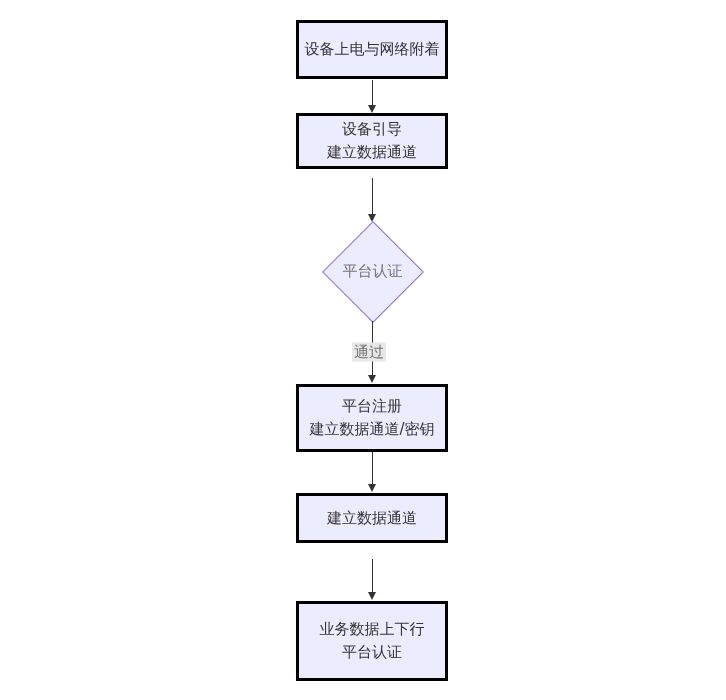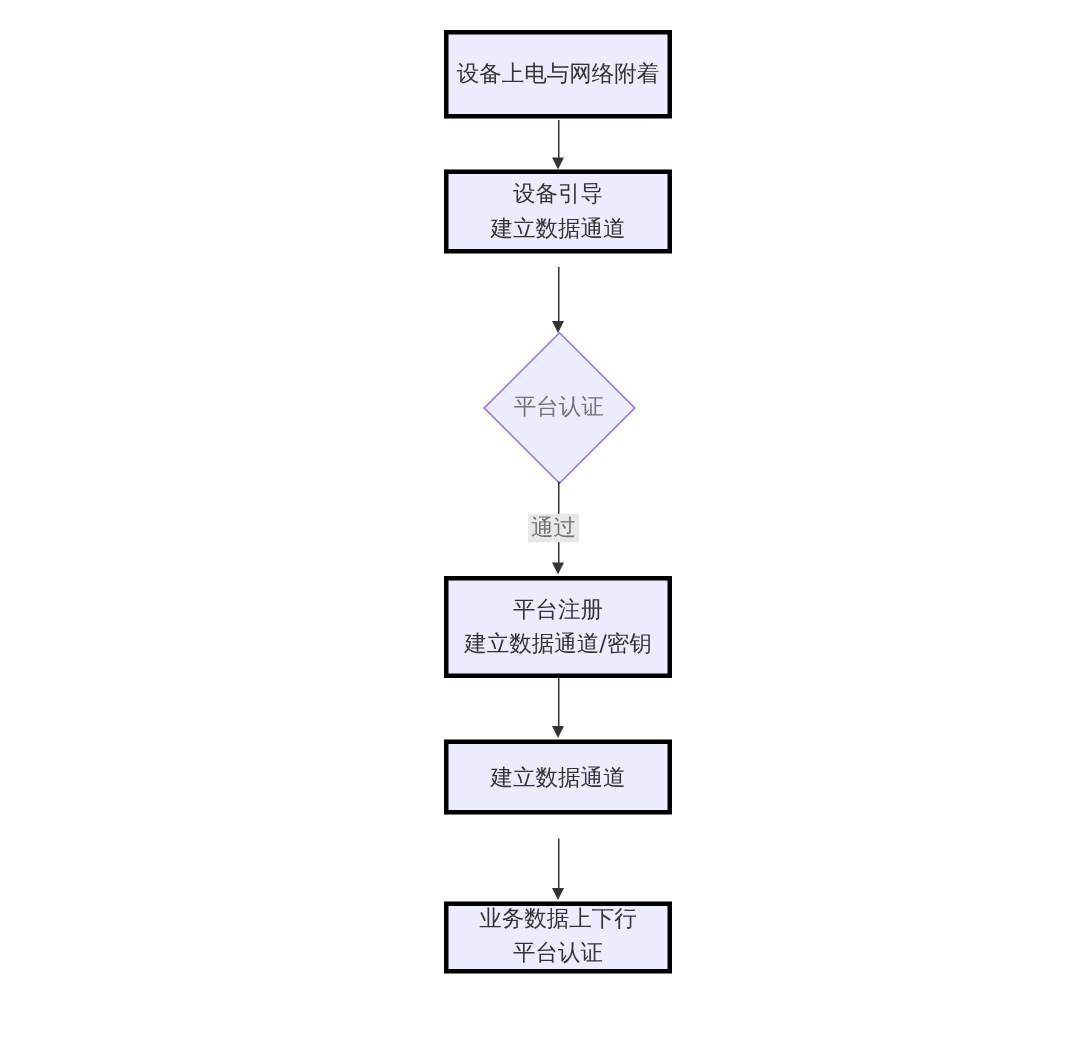--- a/index.html
+++ b/index.html
@@ -29,21 +29,21 @@
     display: flex;
     flex-direction: column;
     align-items: center;
     justify-content: center;
     text-align: center;
   }
   .n1 { top: 20px;  height: 59px; }
   .n2 { top: 113px; height: 56px; }
   .n3 { top: 384px; height: 68px; }
   .n4 { top: 493px; height: 50px; }
-  .n5 { top: 601px; height: 48px; font-family: Liberation Serif, serif; }
+  .n5 { top: 601px; height: 80px; }
 
   
   .diamond-shape {
     position: absolute;
     left: 337px;
     top: 236px;
     width: 70px;
     height: 70px;
     background: #ECECFF;
     border: 1px solid #9370DB;

